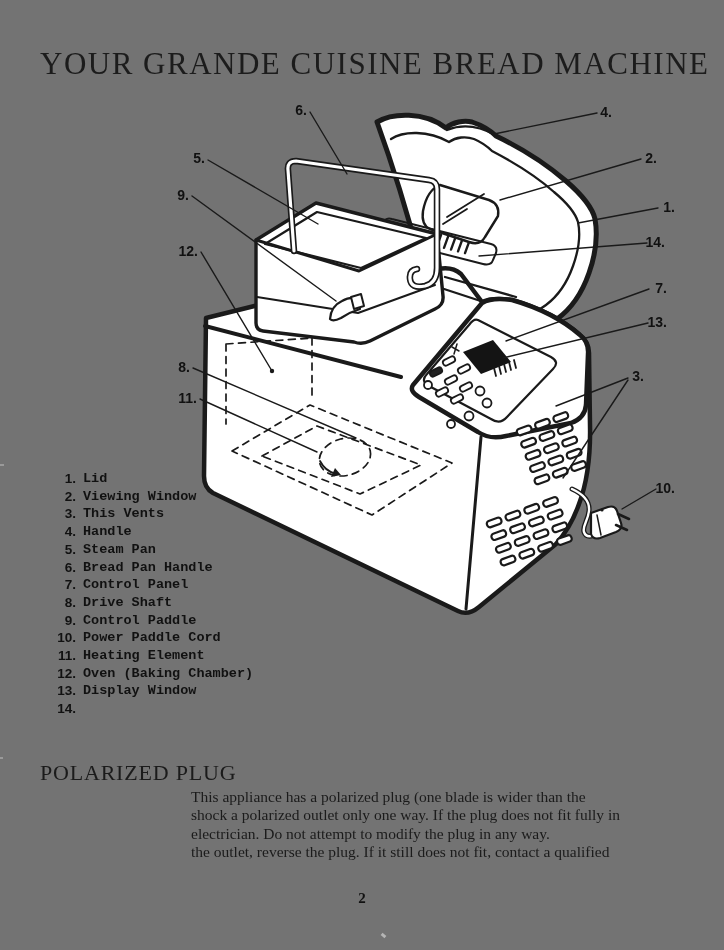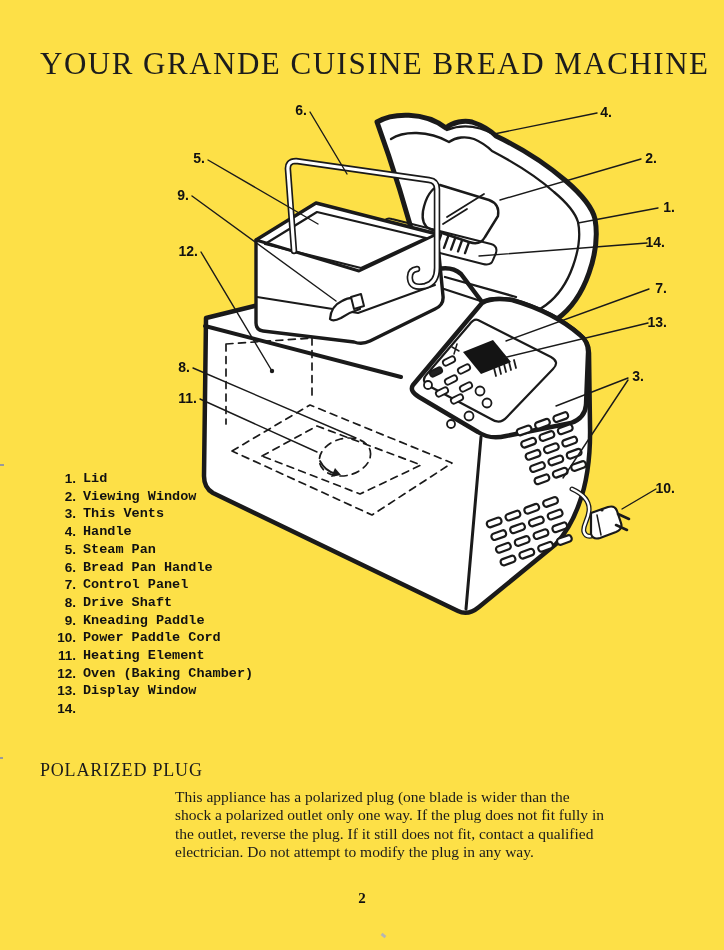--- a/index.html
+++ b/index.html
@@ -1,40 +1,40 @@
 <!DOCTYPE html>
 <html><head>
 <meta charset="utf-8">
 <style>
   html,body{margin:0;padding:0;background:#e8e8e8;}
   .page{
-    position:relative;width:724px;height:950px;background:#fde047;
+    position:relative;width:724px;height:950px;background:#737373;
     margin:0 auto;overflow:hidden;color:#1a1a1a;
     font-family:"Liberation Sans",sans-serif;
   }
   .page-title{
     position:absolute;left:40px;top:46px;width:660px;
     font-family:"Liberation Serif",serif;font-size:31px;font-weight:400;
     letter-spacing:1.5px;color:#1c1c1c;white-space:nowrap;
   }
   svg.diagram{position:absolute;left:0;top:0;width:724px;height:950px;}
   .parts-list{
     position:absolute;left:36px;top:470px;width:280px;
     font-size:13.5px;font-weight:bold;line-height:17.7px;color:#111;
   }
   .parts-row{display:flex;}
   .parts-num{width:40px;text-align:right;padding-right:7px;flex:0 0 auto;}
   .parts-label{white-space:nowrap;font-family:Liberation Mono, monospace;}
   .section-heading{
     position:absolute;left:40px;top:760px;
-    font-family:"Liberation Serif",serif;font-size:18px;letter-spacing:0.8px;
+    font-family:"Liberation Serif",serif;font-size:22px;letter-spacing:0.8px;
     color:#1b1b1b;
   }
   .plug-paragraph{
-    position:absolute;left:175px;top:788px;width:500px;
+    position:absolute;left:191px;top:788px;width:500px;
     font-family:"Liberation Serif",serif;font-size:15.5px;line-height:18.4px;
     color:#1b1b1b;
   }
   .page-number{
     position:absolute;left:0;top:890px;width:724px;text-align:center;
     font-family:"Liberation Serif",serif;font-size:15px;font-weight:bold;color:#111;
   }
   .scan-speck{position:absolute;background:#9a9a9a;}
   .speck1{left:0;top:464px;width:4px;height:2px;}
   .speck2{left:0;top:757px;width:3px;height:2px;}
@@ -234,21 +234,21 @@
     <div class="parts-row">
         <span class="parts-num">7.</span>
         <span class="parts-label">Control Panel</span>
       </div>
     <div class="parts-row">
         <span class="parts-num">8.</span>
         <span class="parts-label">Drive Shaft</span>
       </div>
     <div class="parts-row">
         <span class="parts-num">9.</span>
-        <span class="parts-label">Kneading Paddle</span>
+        <span class="parts-label">Control Paddle</span>
       </div>
     <div class="parts-row">
         <span class="parts-num">10.</span>
         <span class="parts-label">Power Paddle Cord</span>
       </div>
     <div class="parts-row">
         <span class="parts-num">11.</span>
         <span class="parts-label">Heating Element</span>
       </div>
     <div class="parts-row">
@@ -261,22 +261,22 @@
       </div>
     <div class="parts-row">
         <span class="parts-num">14.</span>
       </div>
   </div>
 
   <div class="section-heading">POLARIZED PLUG</div>
   <div class="plug-paragraph">
     <div>This appliance has a polarized plug (one blade is wider than the</div>
     <div>shock a polarized outlet only one way. If the plug does not fit fully in</div>
+    <div>electrician. Do not attempt to modify the plug in any way.</div>
     <div>the outlet, reverse the plug. If it still does not fit, contact a qualified</div>
-    <div>electrician. Do not attempt to modify the plug in any way.</div>
   </div>
 
   <div class="page-number">2</div>
 
   <div class="scan-speck speck1"></div>
   <div class="scan-speck speck2"></div>
   <div class="scan-speck speck3"></div>
 </div>
 
 </body></html>

